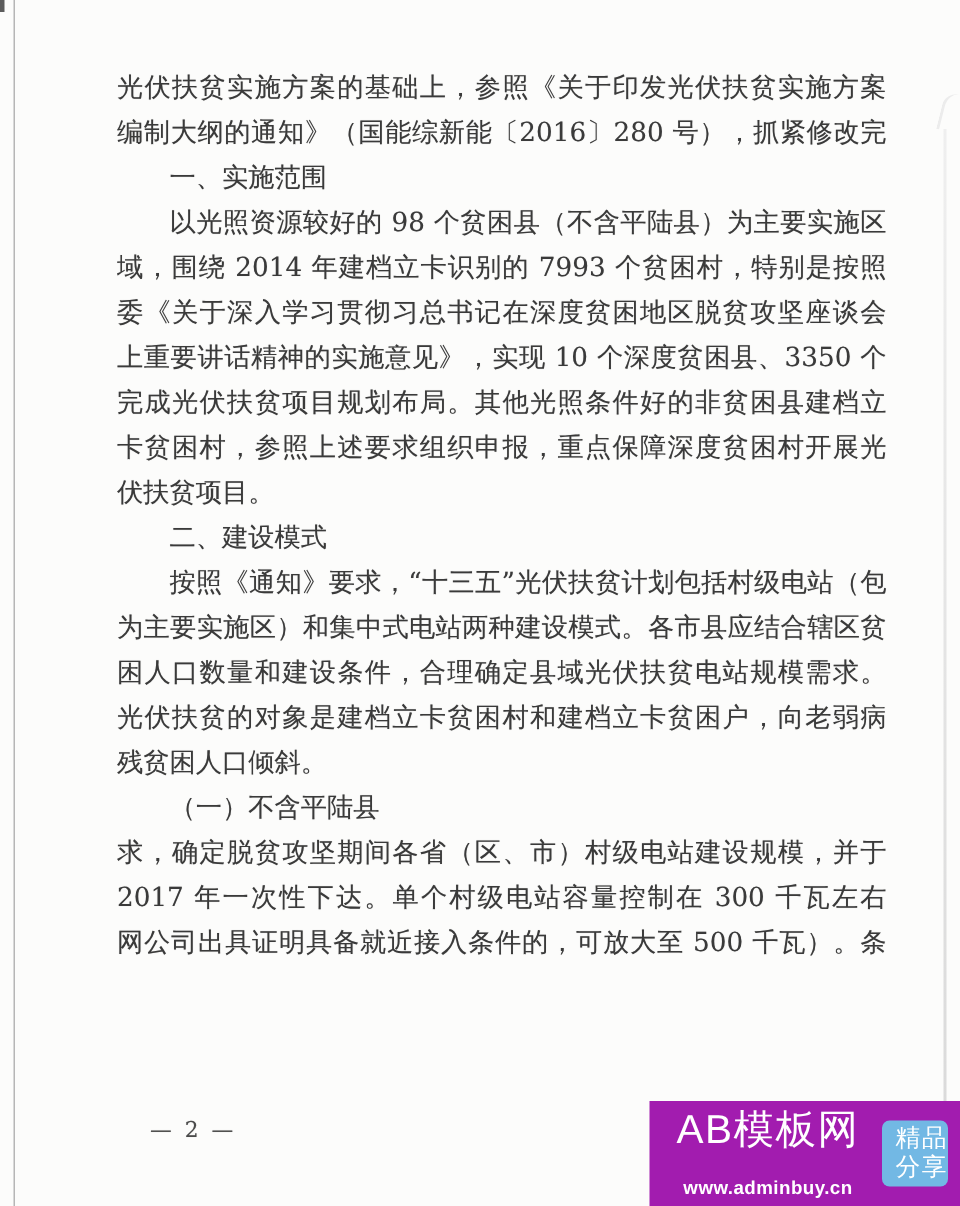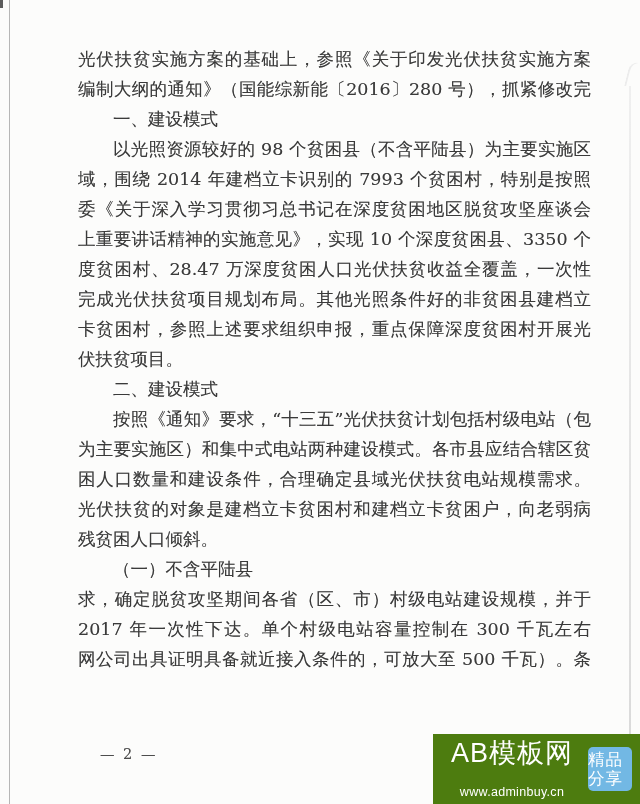--- a/index.html
+++ b/index.html
@@ -60,67 +60,66 @@
     display: flex; align-items: center;
     font-family: "Liberation Sans", "DejaVu Sans", sans-serif;
   }
   .wm-text {
     width: 142px; margin-left: 8px; text-align: center; color: #fff;
   }
   .wm-title {
     font-size: 27px; line-height: 28px; letter-spacing: 1px; font-weight: 400;
   }
   .wm-url {
-    font-size: 12.5px; line-height: 14px; margin-top: 18px; letter-spacing: .3px;
+    font-size: 12.5px; line-height: 14px; margin-top: 18px; letter-spacing: .3px; font-weight: bold;
   }
   .wm-badge {
     width: 44px; height: 44px; margin-left: 5px;
     border-radius: 5px;
     display: flex; flex-direction: column;
-    align-items: flex-start; justify-content: center;
+    align-items: flex-end; justify-content: center;
     color: #fff; font-size: 16.5px; line-height: 19px; letter-spacing: 1px;
   }
 </style>
 </head>
 <body>
 
 <div class="page">
 
   <div class="corner-speck"></div>
   <div class="scan-line-left"></div>
   <div class="scan-curve-right"></div>
   <div class="scan-edge-right"></div>
 
   <main class="doc-lines" id="doc-lines">
       <div class="doc-line fill">光伏扶贫实施方案的基础上，参照《关于印发光伏扶贫实施方案</div>
       <div class="doc-line fill">编制大纲的通知》（国能综新能〔2016〕280 号），抓紧修改完善，</div>
-      <div class="doc-line indent">一、建设模式</div>
+      <div class="doc-line indent">一、实施范围</div>
       <div class="doc-line indent fill">以光照资源较好的 98 个贫困县（不含平陆县）为主要实施区</div>
       <div class="doc-line fill">域，围绕 2014 年建档立卡识别的 7993 个贫困村，特别是按照省</div>
       <div class="doc-line fill">委《关于深入学习贯彻习总书记在深度贫困地区脱贫攻坚座谈会</div>
       <div class="doc-line fill">上重要讲话精神的实施意见》，实现 10 个深度贫困县、3350 个深</div>
-      <div class="doc-line fill">度贫困村、28.47 万深度贫困人口光伏扶贫收益全覆盖，一次性</div>
       <div class="doc-line fill">完成光伏扶贫项目规划布局。其他光照条件好的非贫困县建档立</div>
       <div class="doc-line fill">卡贫困村，参照上述要求组织申报，重点保障深度贫困村开展光</div>
       <div class="doc-line">伏扶贫项目。</div>
       <div class="doc-line indent">二、建设模式</div>
       <div class="doc-line indent fill">按照《通知》要求，“十三五”光伏扶贫计划包括村级电站（包</div>
       <div class="doc-line fill">为主要实施区）和集中式电站两种建设模式。各市县应结合辖区贫</div>
       <div class="doc-line fill">困人口数量和建设条件，合理确定县域光伏扶贫电站规模需求。</div>
       <div class="doc-line fill">光伏扶贫的对象是建档立卡贫困村和建档立卡贫困户，向老弱病</div>
       <div class="doc-line">残贫困人口倾斜。</div>
       <div class="doc-line indent">（一）不含平陆县</div>
       <div class="doc-line fill">求，确定脱贫攻坚期间各省（区、市）村级电站建设规模，并于</div>
       <div class="doc-line fill">2017 年一次性下达。单个村级电站容量控制在 300 千瓦左右（电</div>
       <div class="doc-line fill">网公司出具证明具备就近接入条件的，可放大至 500 千瓦）。条件</div>
     </main>
 
   <div class="page-number">— 2 —</div>
 
-  <div class="watermark" style="background: #4d7c0f; color: rgb(255, 255, 255);">
+  <div class="watermark" style="background: #a21caf; color: rgb(255, 255, 255);">
     <div class="wm-text">
       <div class="wm-title">AB模板网</div>
       <div class="wm-url">www.adminbuy.cn</div>
     </div>
     <div class="wm-badge" style="background: rgb(114, 184, 228);">
       <span>精品</span>
       <span>分享</span>
     </div>
   </div>
 

